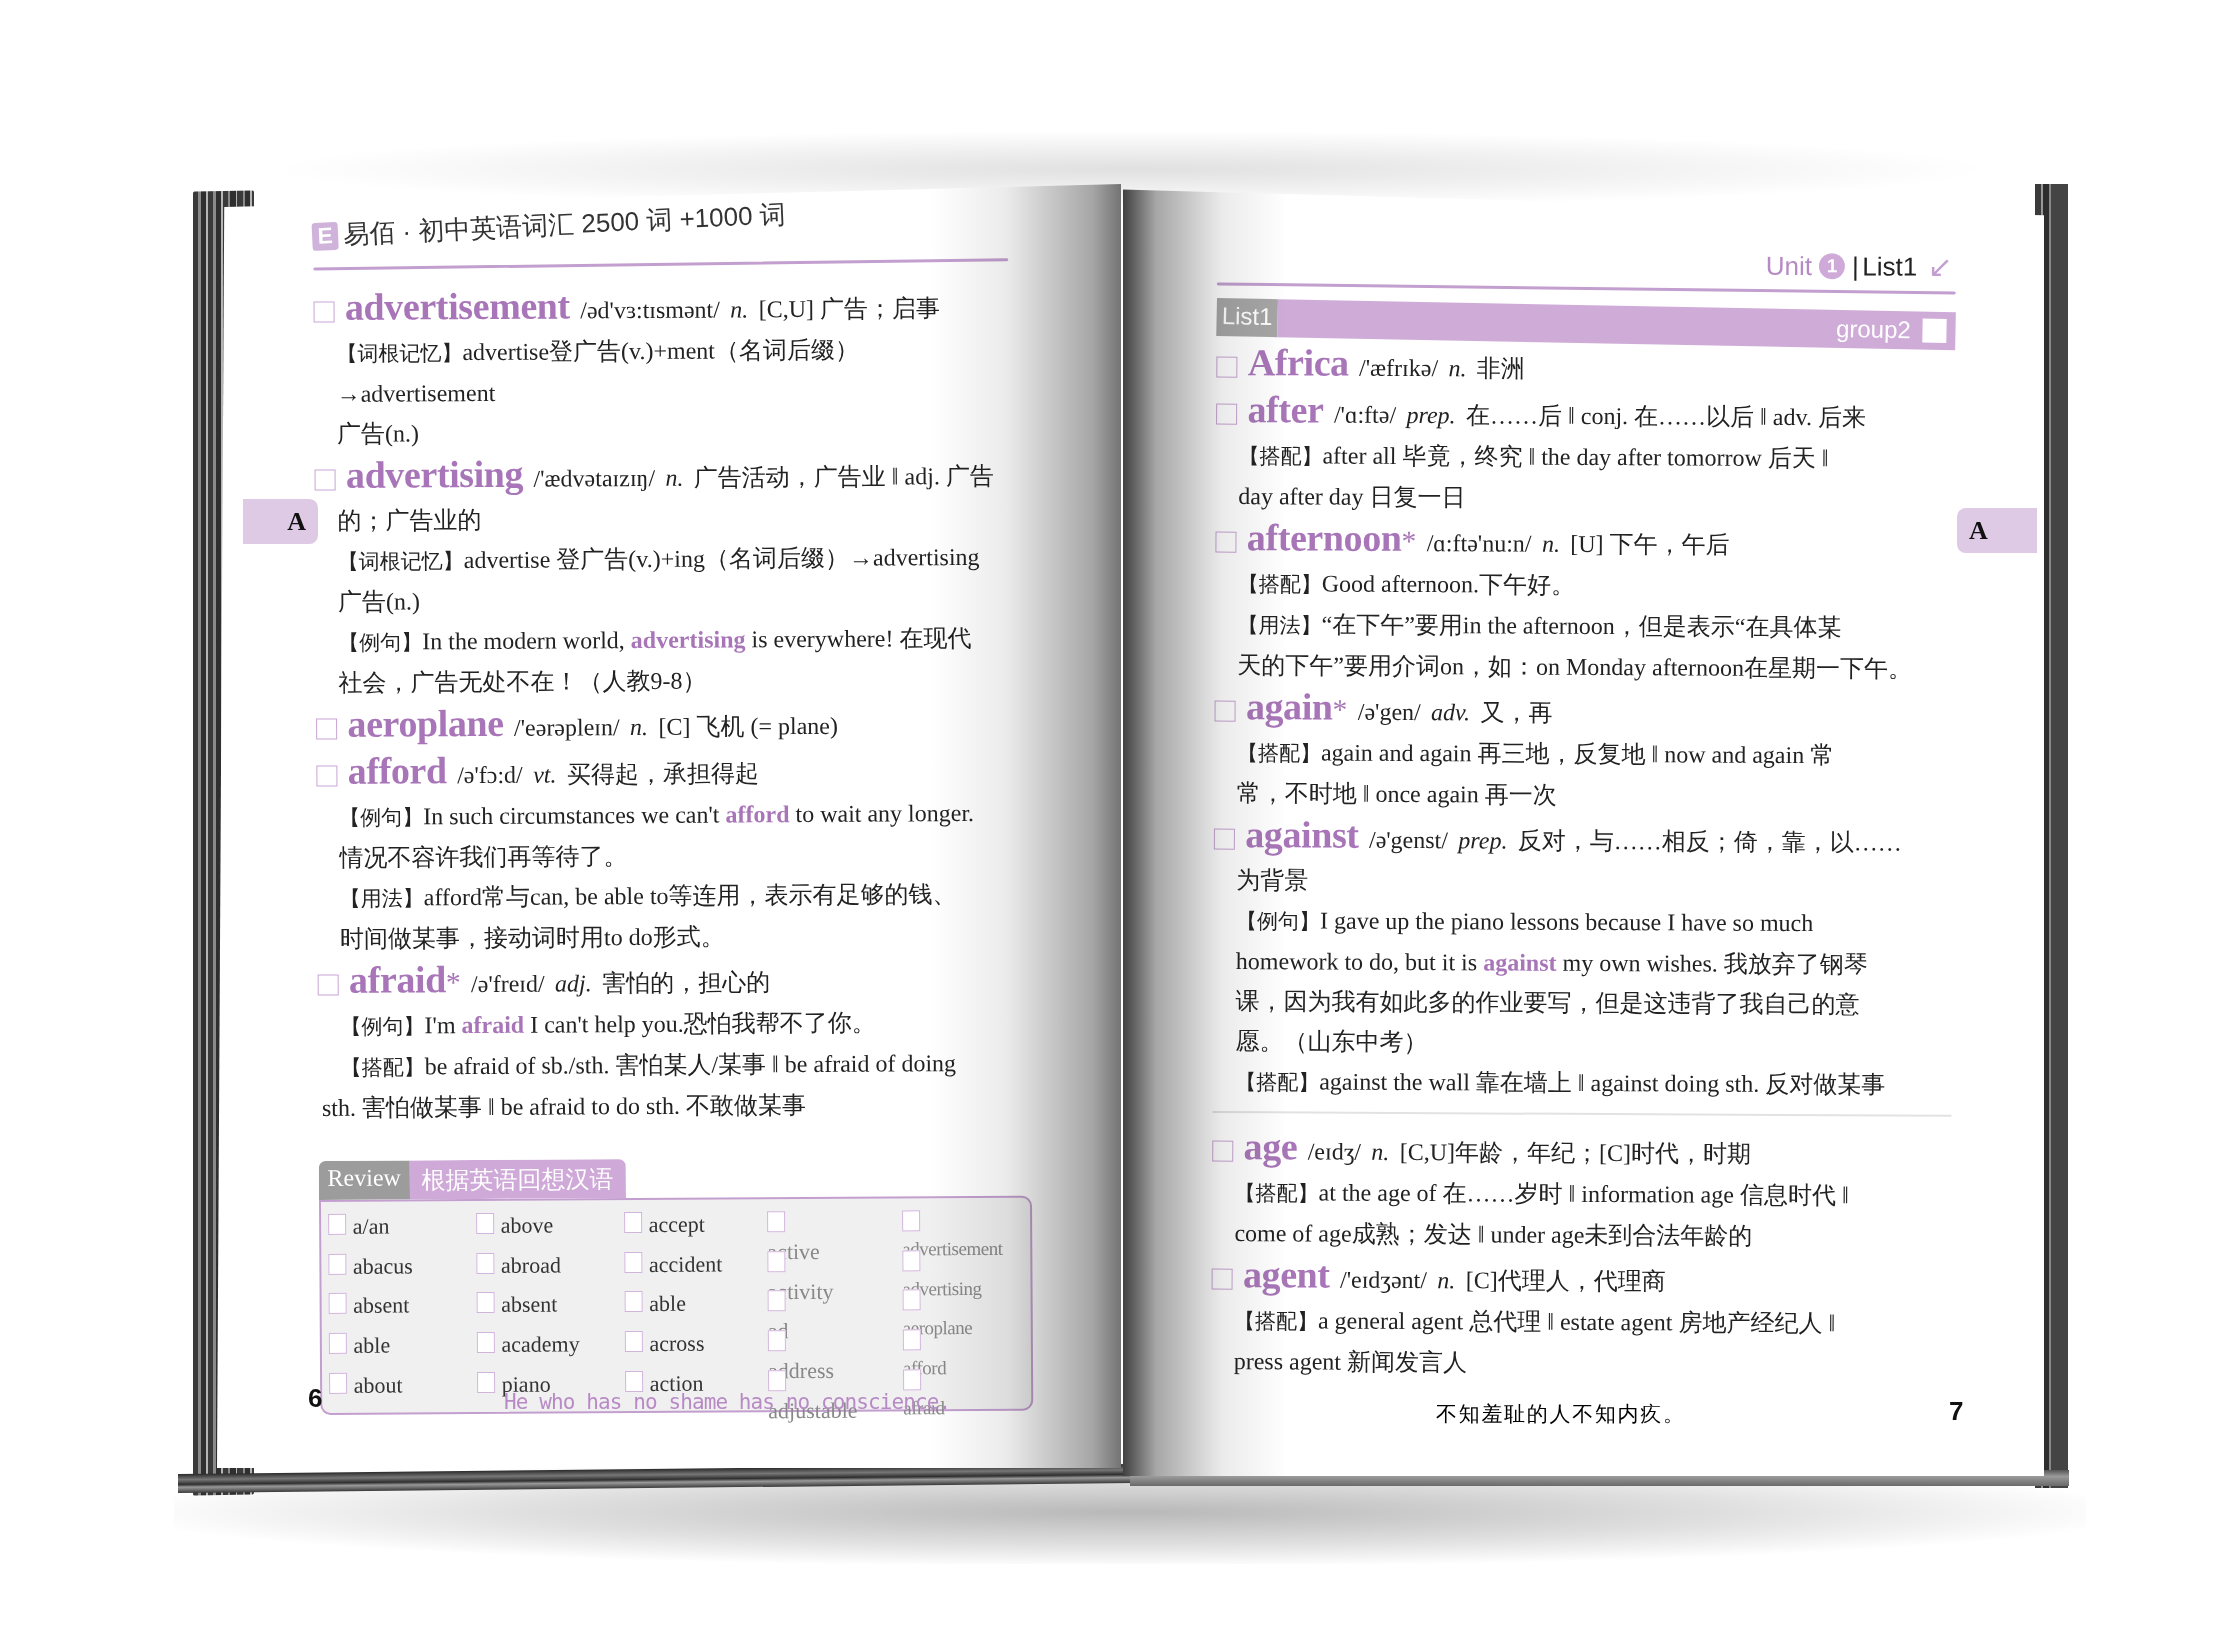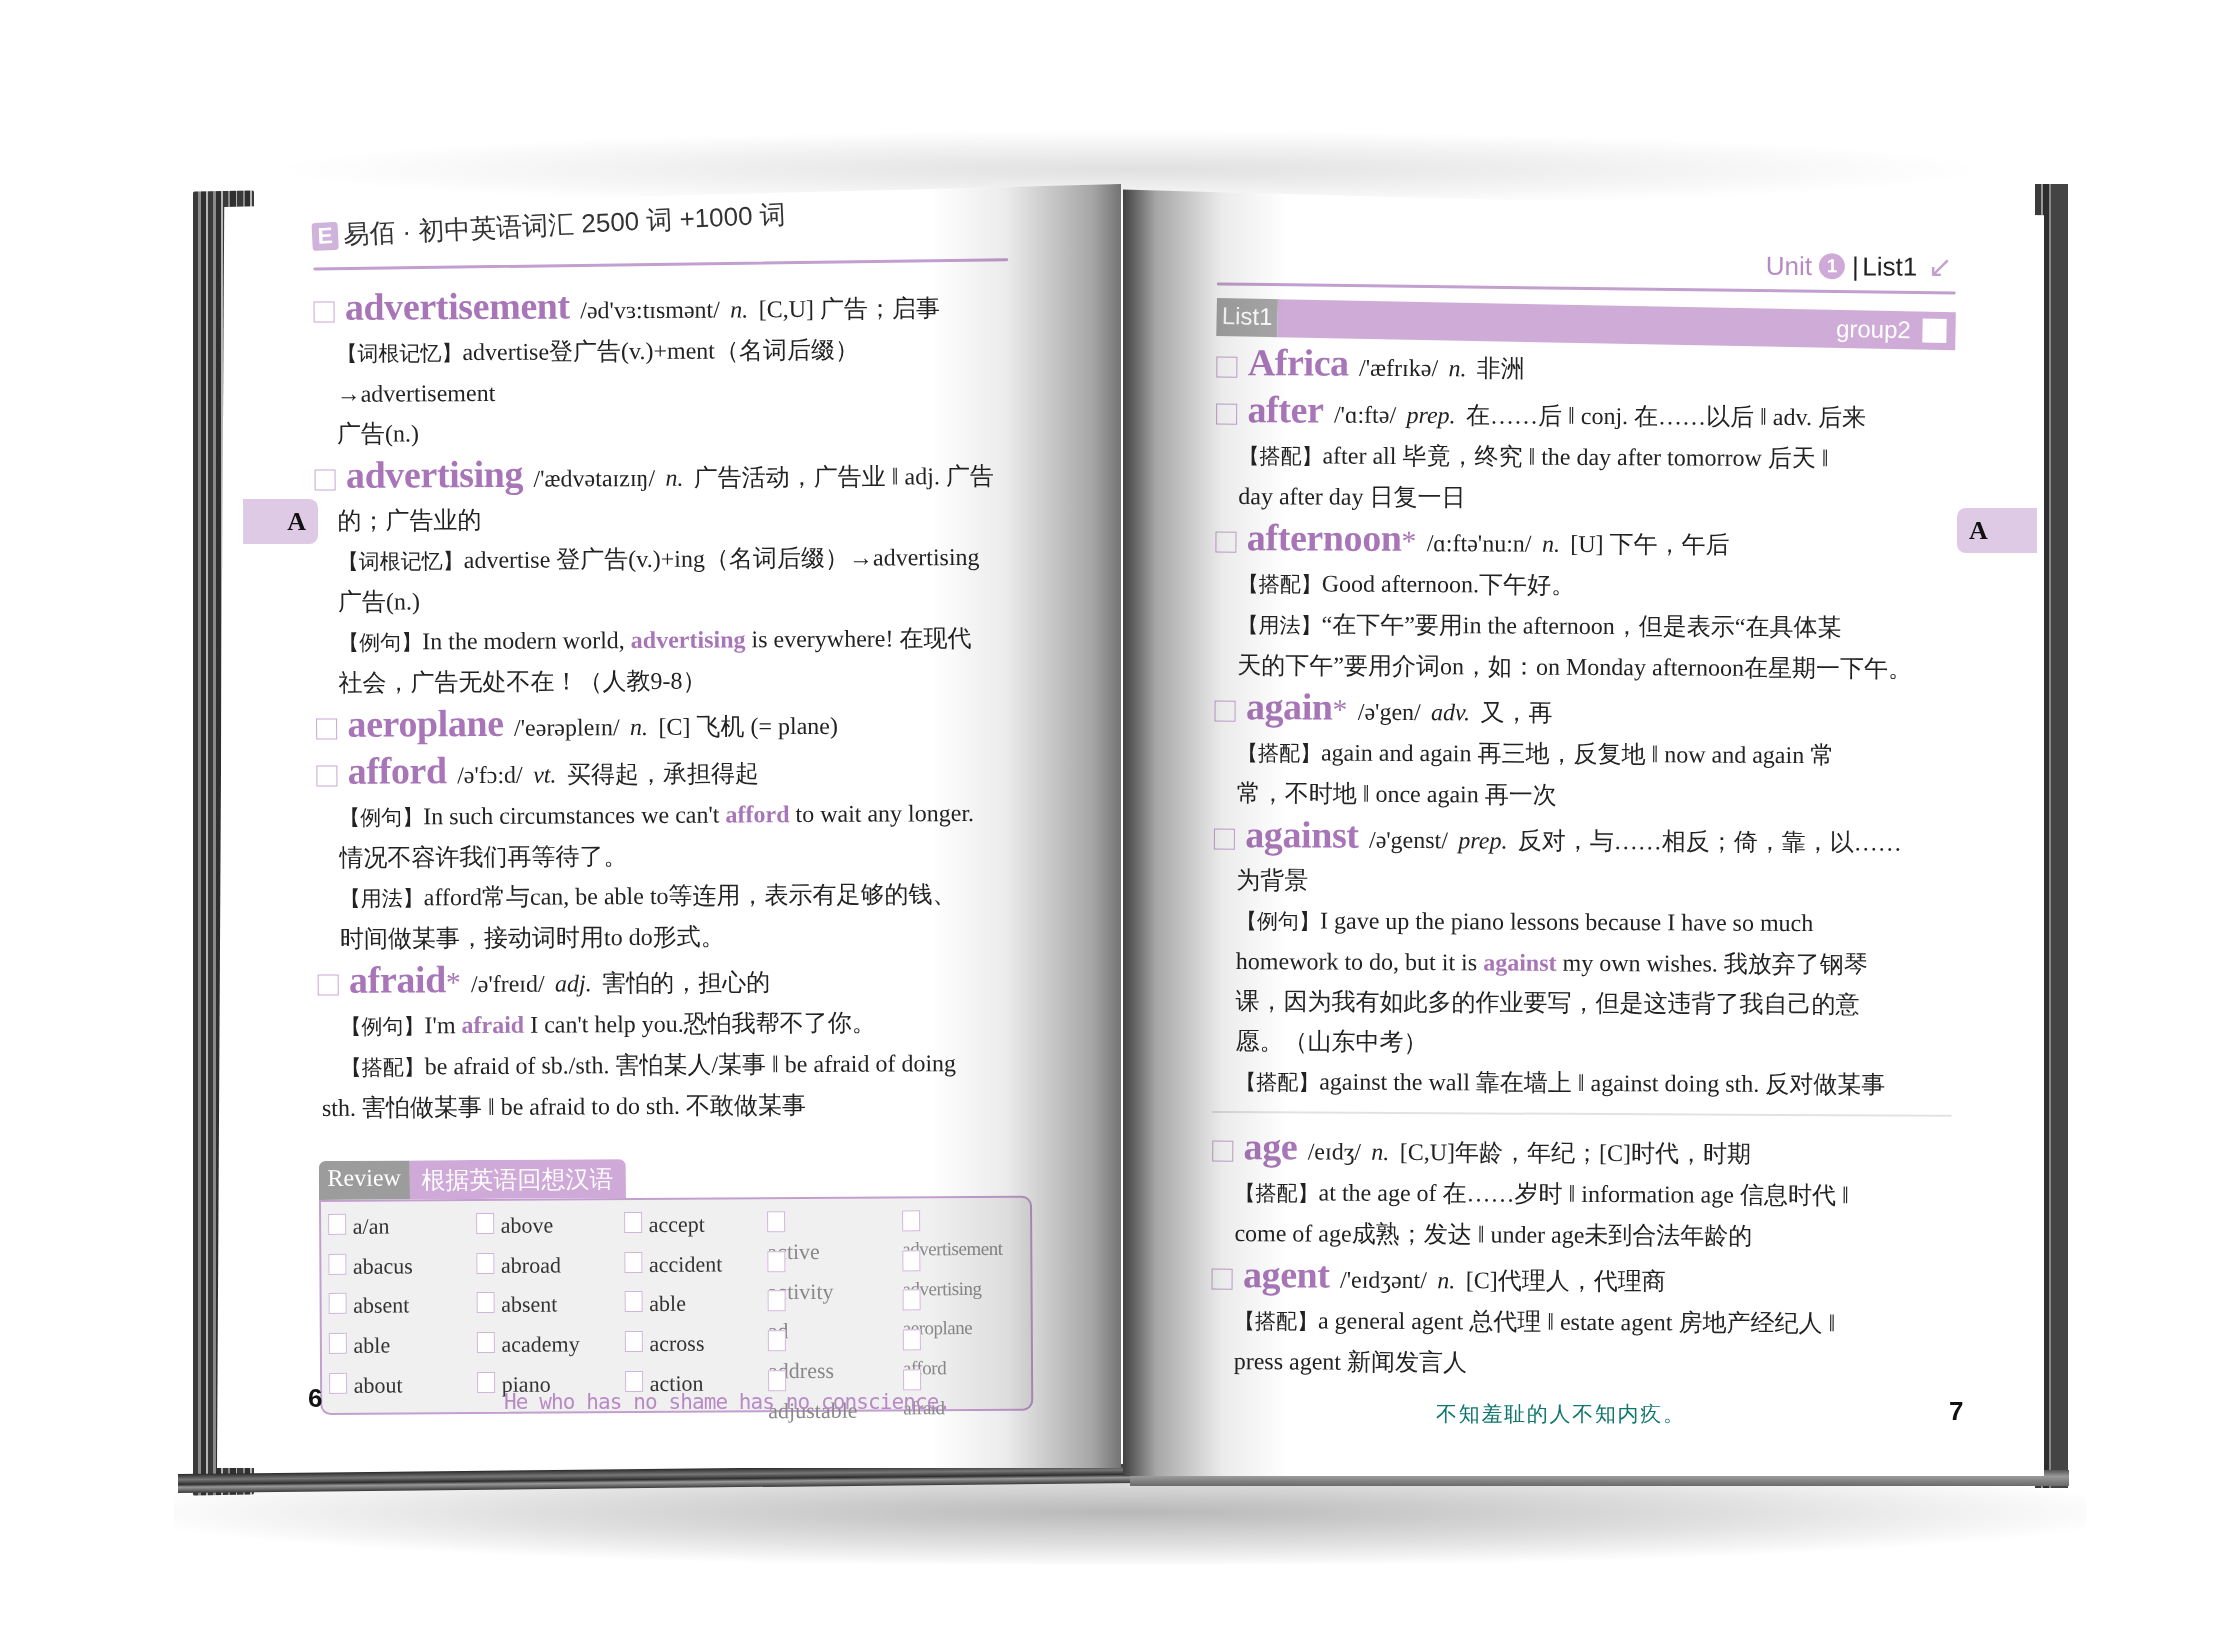--- a/index.html
+++ b/index.html
@@ -80,21 +80,21 @@
   .review-tab .r2 { background:#cfa9d8; padding:3.5px 12px; }
   .review-box { border:2.6px solid #c39fcf; border-radius:0 10.4px 10.4px 10.4px; background:#f1f0f1; padding:12px 5.2px 8.7px 7px; display:grid; grid-template-columns:148px 148px 143px 135px 130px; row-gap:8.7px; }
   .rv-item { display:flex; gap:7px; font-family:"Liberation Serif", serif; font-size:22px; color:#333; height:31px; white-space:nowrap; }
   .rv-item .chk { width:15.6px; height:19px; border:1.7px solid #d2b5dc; background:#fff; transform:none; }
   .rv-item.faded { color:#888;flex-direction:column; }
   .rv-item.small { font-size:19px; letter-spacing:-0.5px; }
 
   .footer { position:absolute; font-family:"Liberation Sans", sans-serif; }
   .pnum { font-size:26px; color:#111; font-weight:bold; }
   .motto { font-family:"DejaVu Sans Mono", monospace; color:#b88ac5; font-size:21px; letter-spacing:-0.9px; }
-  .motto-cn { font-family:"DejaVu Serif", serif; color:#0f766e; font-size:21px; letter-spacing:1.7px; }
+  .motto-cn { font-family:"DejaVu Serif", serif; color:#000000; font-size:21px; letter-spacing:1.7px; }
 
   .side-tab { position:absolute; background:#dfcae6; color:#111; font-weight:bold; font-family:"Liberation Serif", serif; font-size:26px; display:flex; align-items:center; }
   .side-tab.l { left:243px; top:499px; width:75px; height:45px; border-radius:0 8.7px 8.7px 0; justify-content:flex-end; padding-right:12px; box-sizing:border-box; }
   .side-tab.r { left:1957px; top:508px; width:80px; height:45px; border-radius:8.7px 0 0 8.7px; padding-left:12px; box-sizing:border-box; }
 
   .unit-head { display:flex; justify-content:flex-end; align-items:center; gap:3.5px; font-family:"Liberation Sans", sans-serif; font-size:26px; padding-right:3.5px; }
   .unit-head .u { color:#b88ac5; }
   .unit-head .num { width:26px; height:26px; border-radius:50%; background:#cfaad9; color:#fff; font-size:19px; font-weight:bold; display:inline-flex; align-items:center; justify-content:center; margin:0 3.5px; }
   .unit-head .sep { color:#222; }
   .unit-head .lst { color:#222; }

